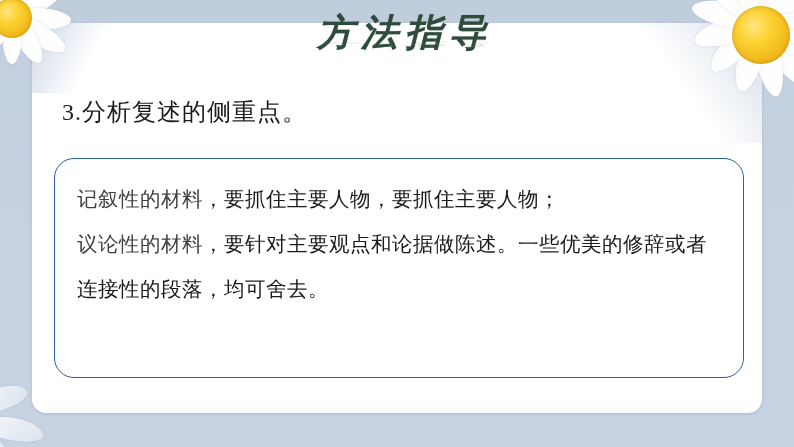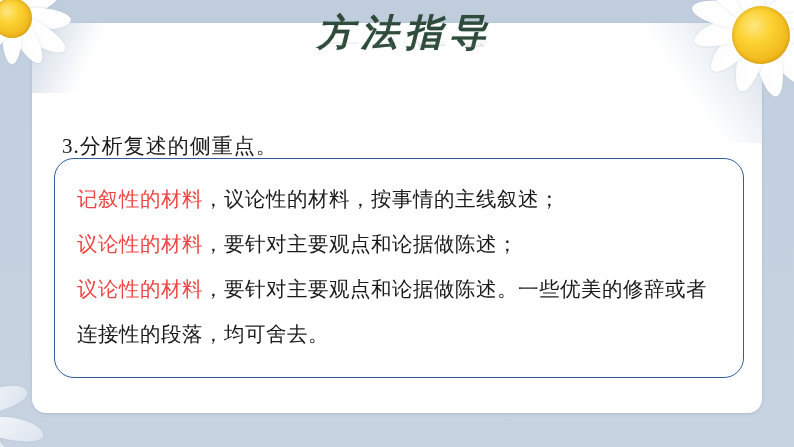--- a/index.html
+++ b/index.html
@@ -102,25 +102,24 @@
     height: 18px;
     overflow: hidden;
   }
 
   
   .heading {
     position: absolute;
     left: 62px;
     top: 96px;
     font-family: "Liberation Serif", "DejaVu Serif", serif;
-    font-size: 21px;
+    font-size: 24px;
     color: #1b1b1b;
     letter-spacing: 1px;
     white-space: nowrap;
-    margin-top: 36px;
   }
 
   
   .note-box {
     position: absolute;
     left: 54px;
     top: 158px;
     width: 690px;
     height: 220px;
     box-sizing: border-box;
@@ -134,21 +133,21 @@
     font-size: 20.5px;
     line-height: 45px;
     color: #1a1a1a;
     white-space: nowrap;
     letter-spacing: 0.5px;
   }
   .note-line.wrap {
     white-space: normal;
   }
   .kw {
-    color: #ef4444;
+    color: #404040;
   }
 
   
   .daisy {
     position: absolute;
     pointer-events: none;
   }
   .petal {
     position: absolute;
     background: radial-gradient(ellipse at 30% 30%, #ffffff 0%, #fdfdfd 55%, #eef1f6 100%);
@@ -185,26 +184,23 @@
   <div class="title-wrap">
     <div class="title">方法指导</div>
     <div class="title-reflection">方法指导</div>
   </div>
 
   <div class="heading">3.分析复述的侧重点。</div>
 
   <div class="note-box">
 
     <div class="note-line">
-      <span class="kw">记叙性的材料</span><span>，议论性的材料，按事情的主线叙述；</span>
+      <span class="kw">记叙性的材料</span><span>，要抓住主要人物，要抓住主要人物；</span>
     </div>
 
-    <div class="note-line">
-      <span class="kw">议论性的材料</span><span>，要针对主要观点和论据做陈述；</span>
-    </div>
 
     <div class="note-line wrap">
       <span class="kw">议论性的材料</span><span>，要针对主要观点和论据做陈述。一些优美的修辞或者连接性的段落，均可舍去。</span>
     </div>
 
   </div>
 
   <div class="daisy" style="left:-46px; top:-36px; width:120px; height:120px;">
     <div class="petal" style="left:48px; top:-4px; width:20px; height:50px; transform:rotate(0deg);"></div>
     <div class="petal" style="left:48px; top:-4px; width:20px; height:50px; transform:rotate(32deg);"></div>

